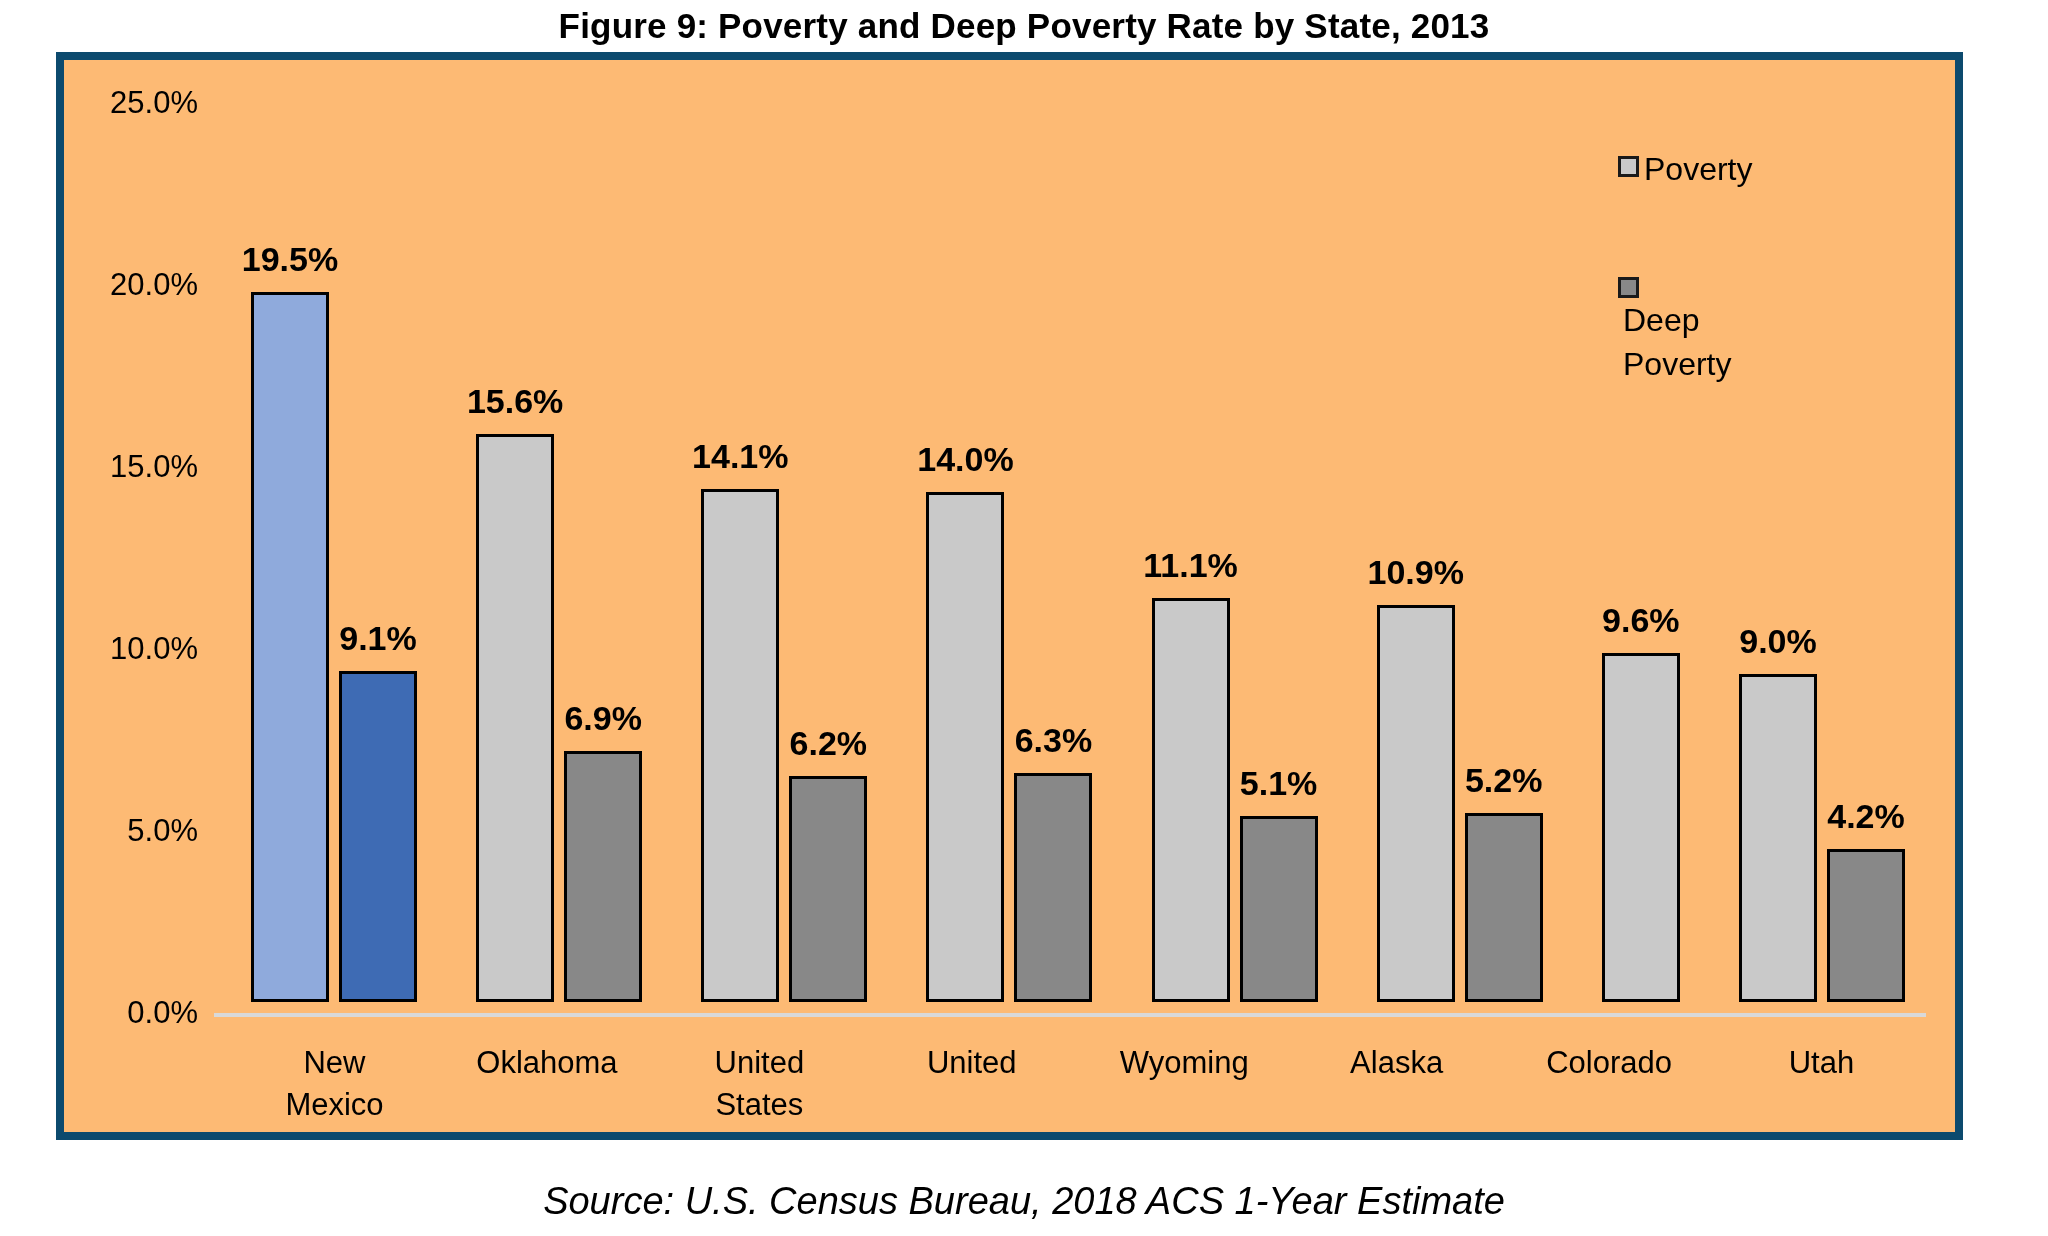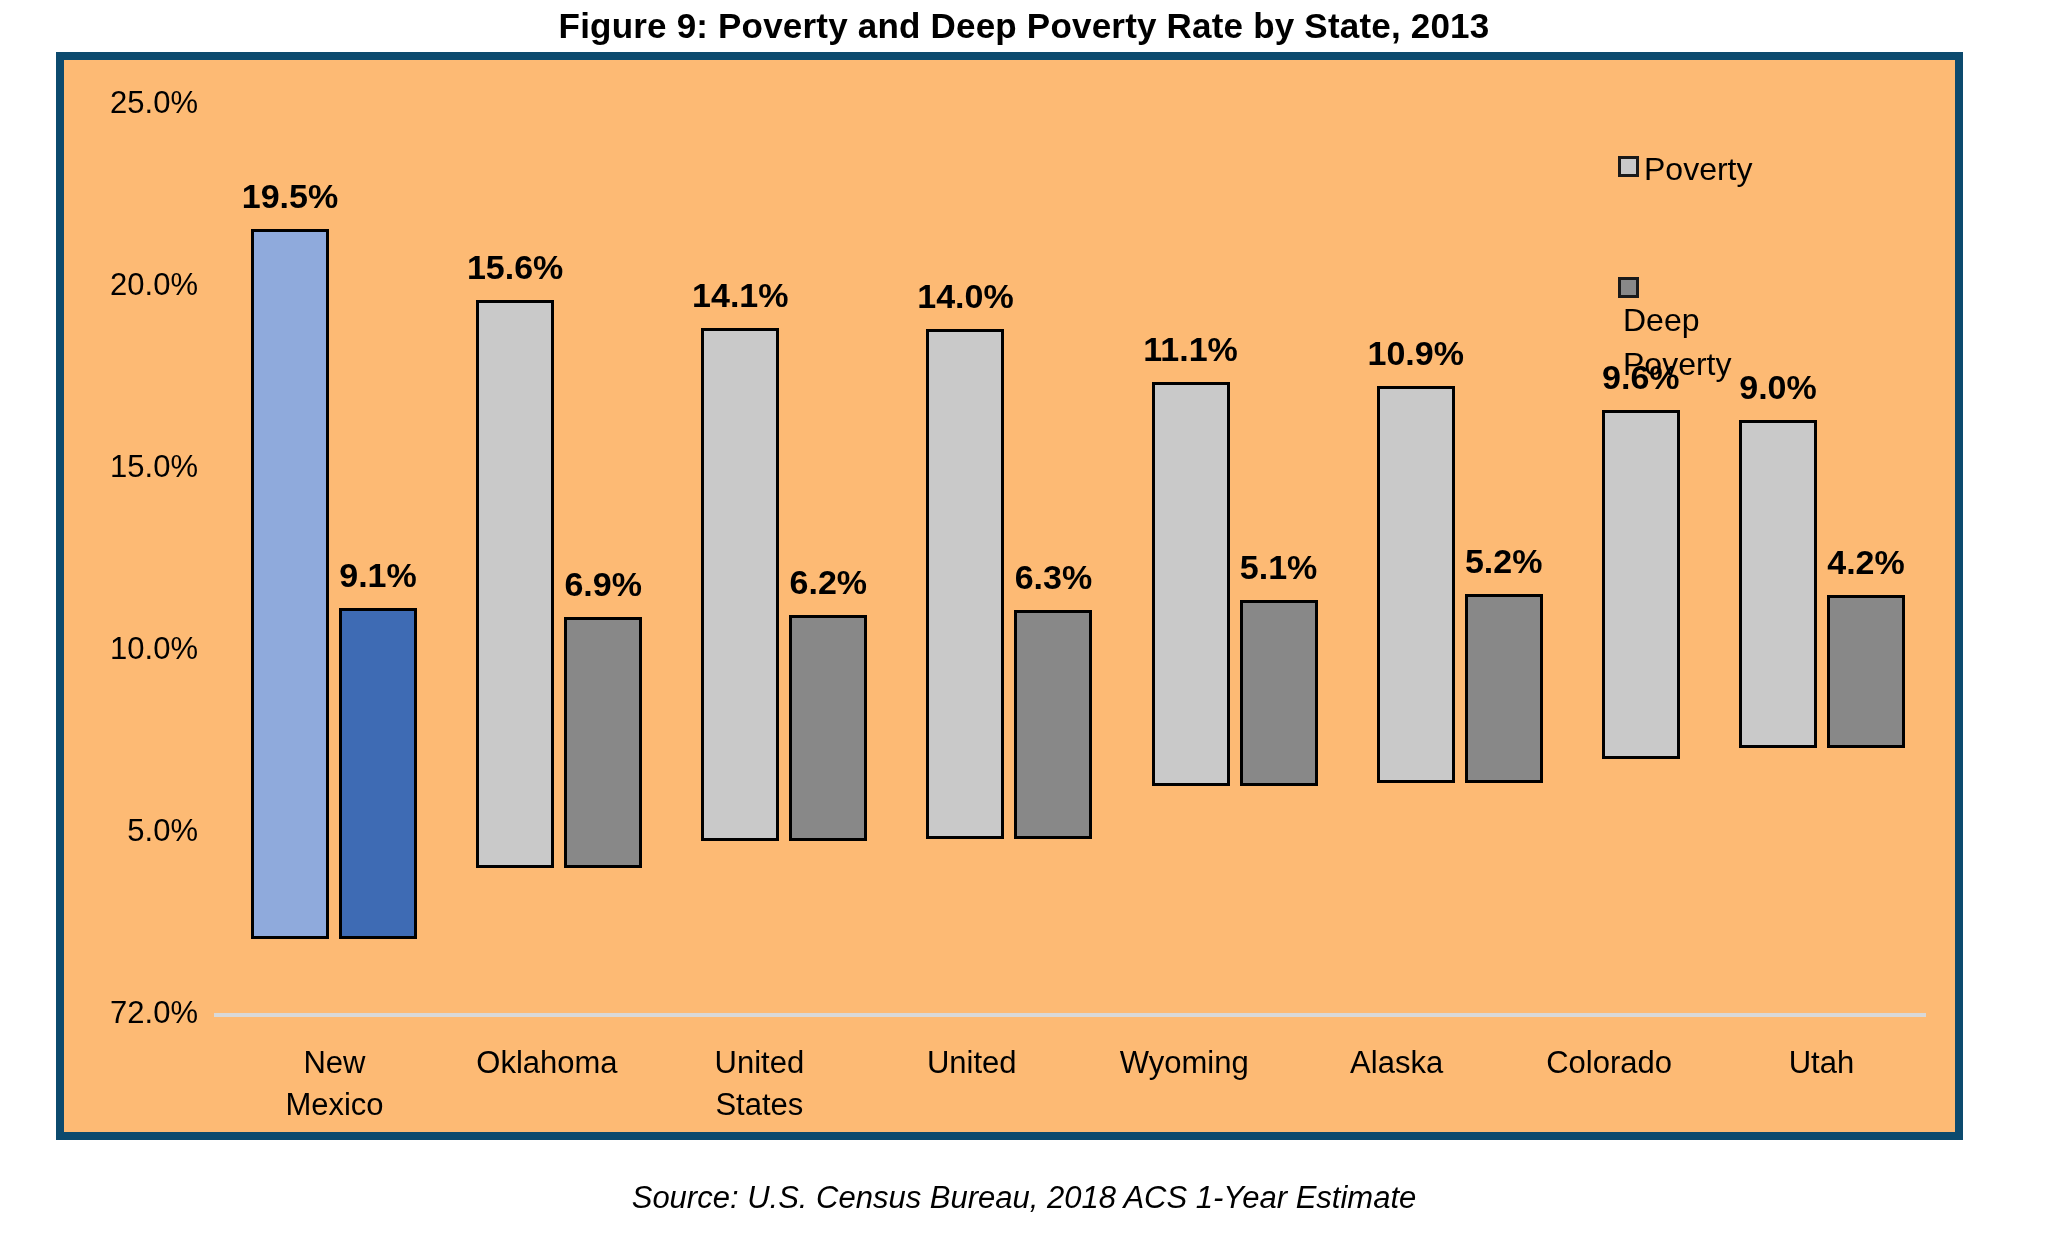--- a/index.html
+++ b/index.html
@@ -18,22 +18,22 @@
   .y-axis{position:absolute;left:0;top:0;width:100%;height:100%;}
   .ytick{
     position:absolute;left:18px;width:116px;text-align:right;
     font-size:31px;line-height:40px;
   }
   .baseline{
     position:absolute;left:150px;top:953px;width:1712px;height:4px;
     background:#d9d9d9;
   }
   .plot{
-    position:absolute;left:187px;top:43px;width:1654px;height:910px;
-    display:flex;justify-content:space-between;align-items:center;
+    position:absolute;left:187px;top:32px;width:1654px;height:910px;
+    display:flex;justify-content:space-between;align-items:flex-end;
   }
   .group{display:flex;align-items:flex-end;gap:10px;}
   .bar-unit{
     display:flex;flex-direction:column;align-items:center;
     justify-content:flex-end;width:78px;
   }
   .bar-label{
     font-size:34px;font-weight:bold;white-space:nowrap;
     width:max-content;margin-bottom:13px;
   }
@@ -46,37 +46,37 @@
   .legend{position:absolute;left:1554px;top:87px;}
   .legend-item{display:flex;align-items:flex-start;}
   .legend-item + .legend-item{margin-top:77px;flex-direction:column;}
   .swatch{
     width:21px;height:21px;border:3px solid #1a1a1a;box-sizing:border-box;
     margin-top:9px;flex:0 0 auto;
   }
   .legend-label{font-size:32px;line-height:44px;margin-left:5px;max-width:125px;}
   .source-note{
     position:absolute;top:1180px;left:0;width:100%;text-align:center;
-    font-size:31px;font-style:italic;
+    font-size:38px;font-style:italic;
   }
 </style>
 </head>
 <body>
 
 <div class="page">
   <div class="chart-title">Figure 9: Poverty and Deep Poverty Rate by State, 2013</div>
 
   <div class="frame">
     <div class="y-axis">
         <div class="ytick" style="top: 23px;">25.0%</div>
         <div class="ytick" style="top: 205px;">20.0%</div>
         <div class="ytick" style="top: 387px;">15.0%</div>
         <div class="ytick" style="top: 569px;">10.0%</div>
         <div class="ytick" style="top: 751px;">5.0%</div>
-        <div class="ytick" style="top: 933px;">72.0%</div>
+        <div class="ytick" style="top: 933px;">0.0%</div>
       </div>
     <div class="baseline"></div>
     <div class="plot">
         <div class="group">
           <div class="bar-unit">
             <div class="bar-label">19.5%</div>
             <div class="bar" style="height: 710px; background: rgb(143, 170, 220); border-color: rgb(0, 0, 0);"></div>
           </div>
           <div class="bar-unit">
             <div class="bar-label">9.1%</div>

